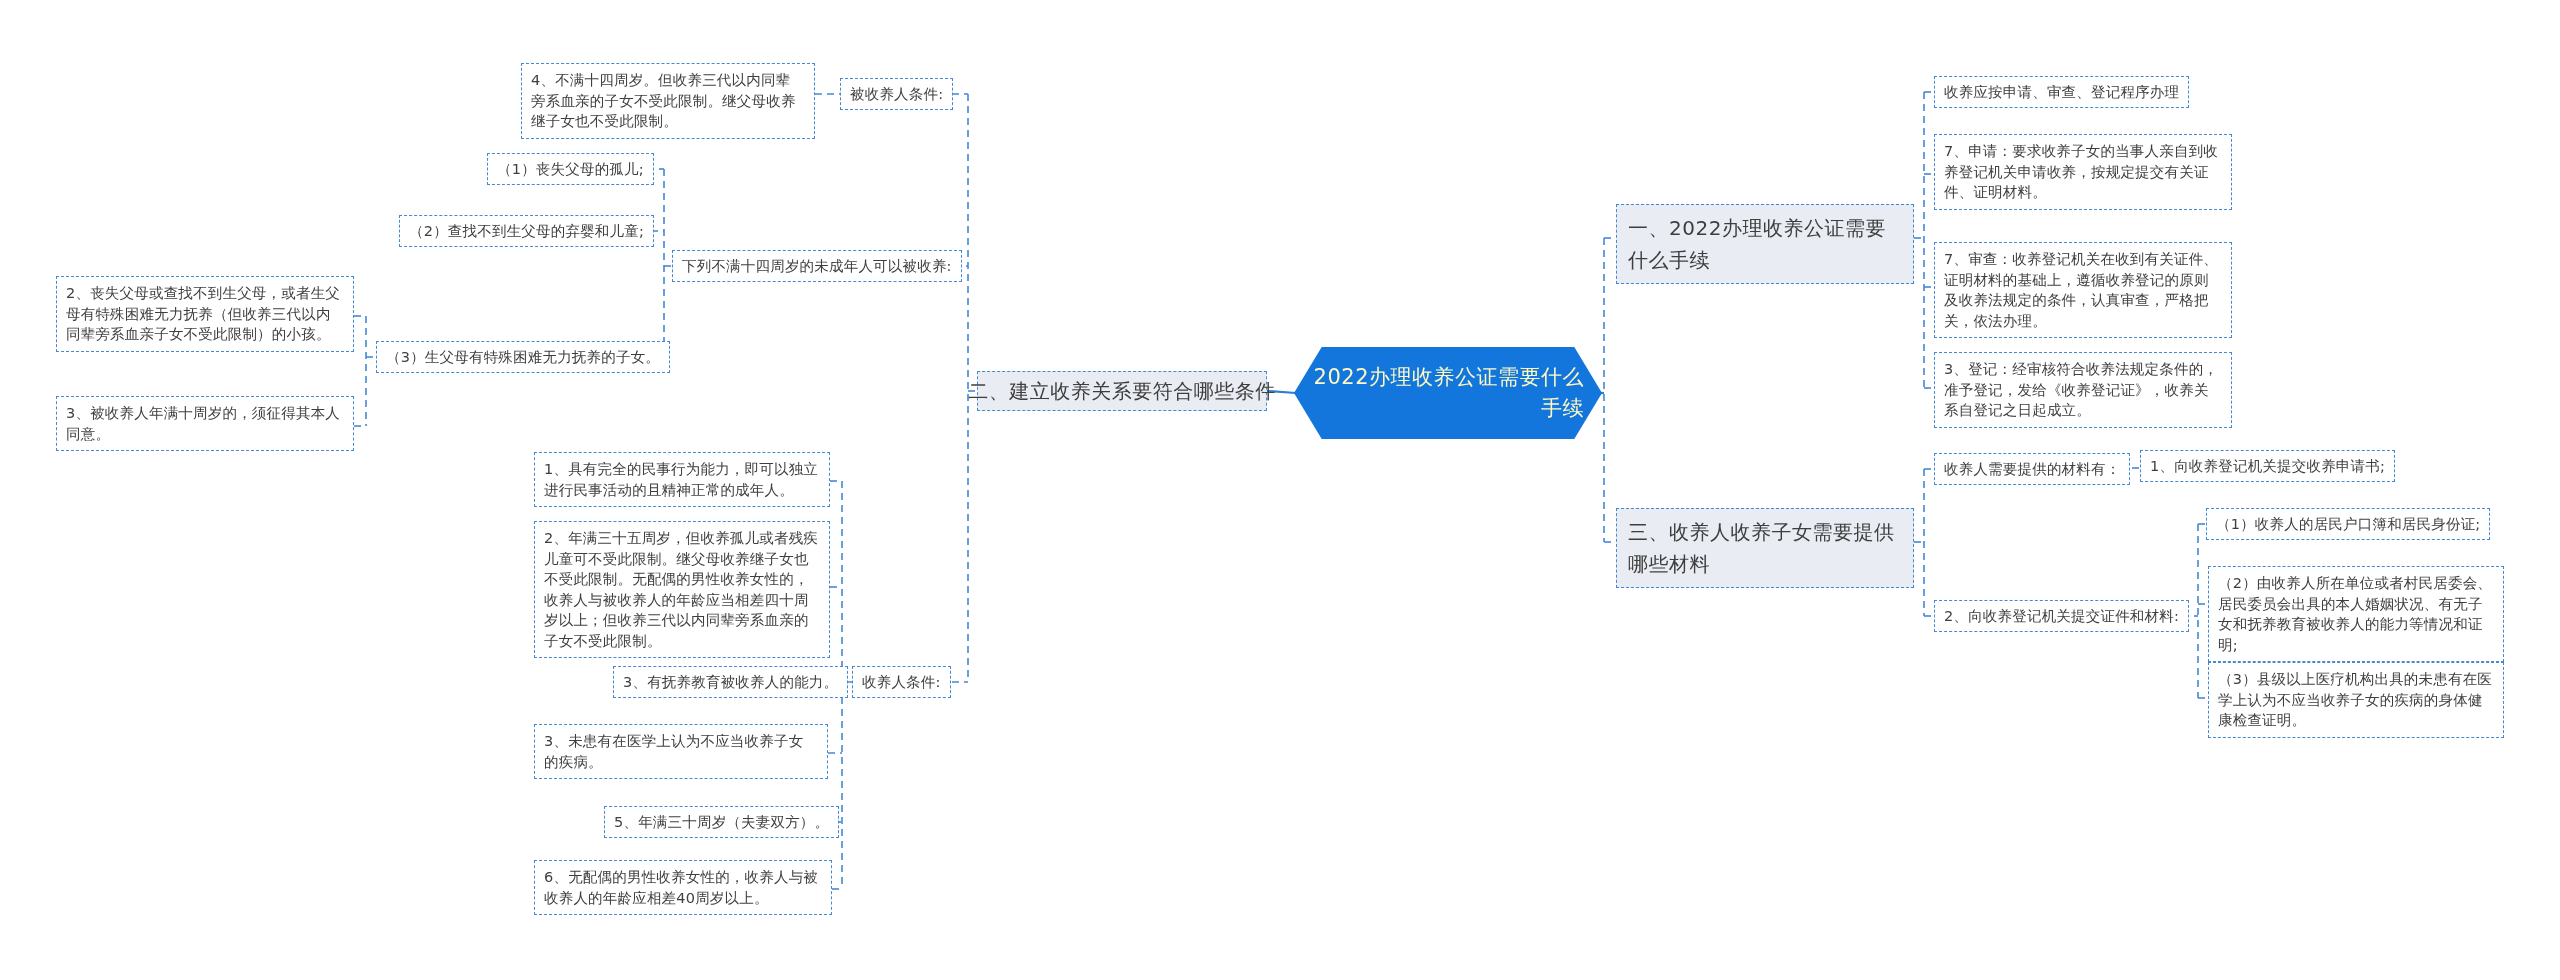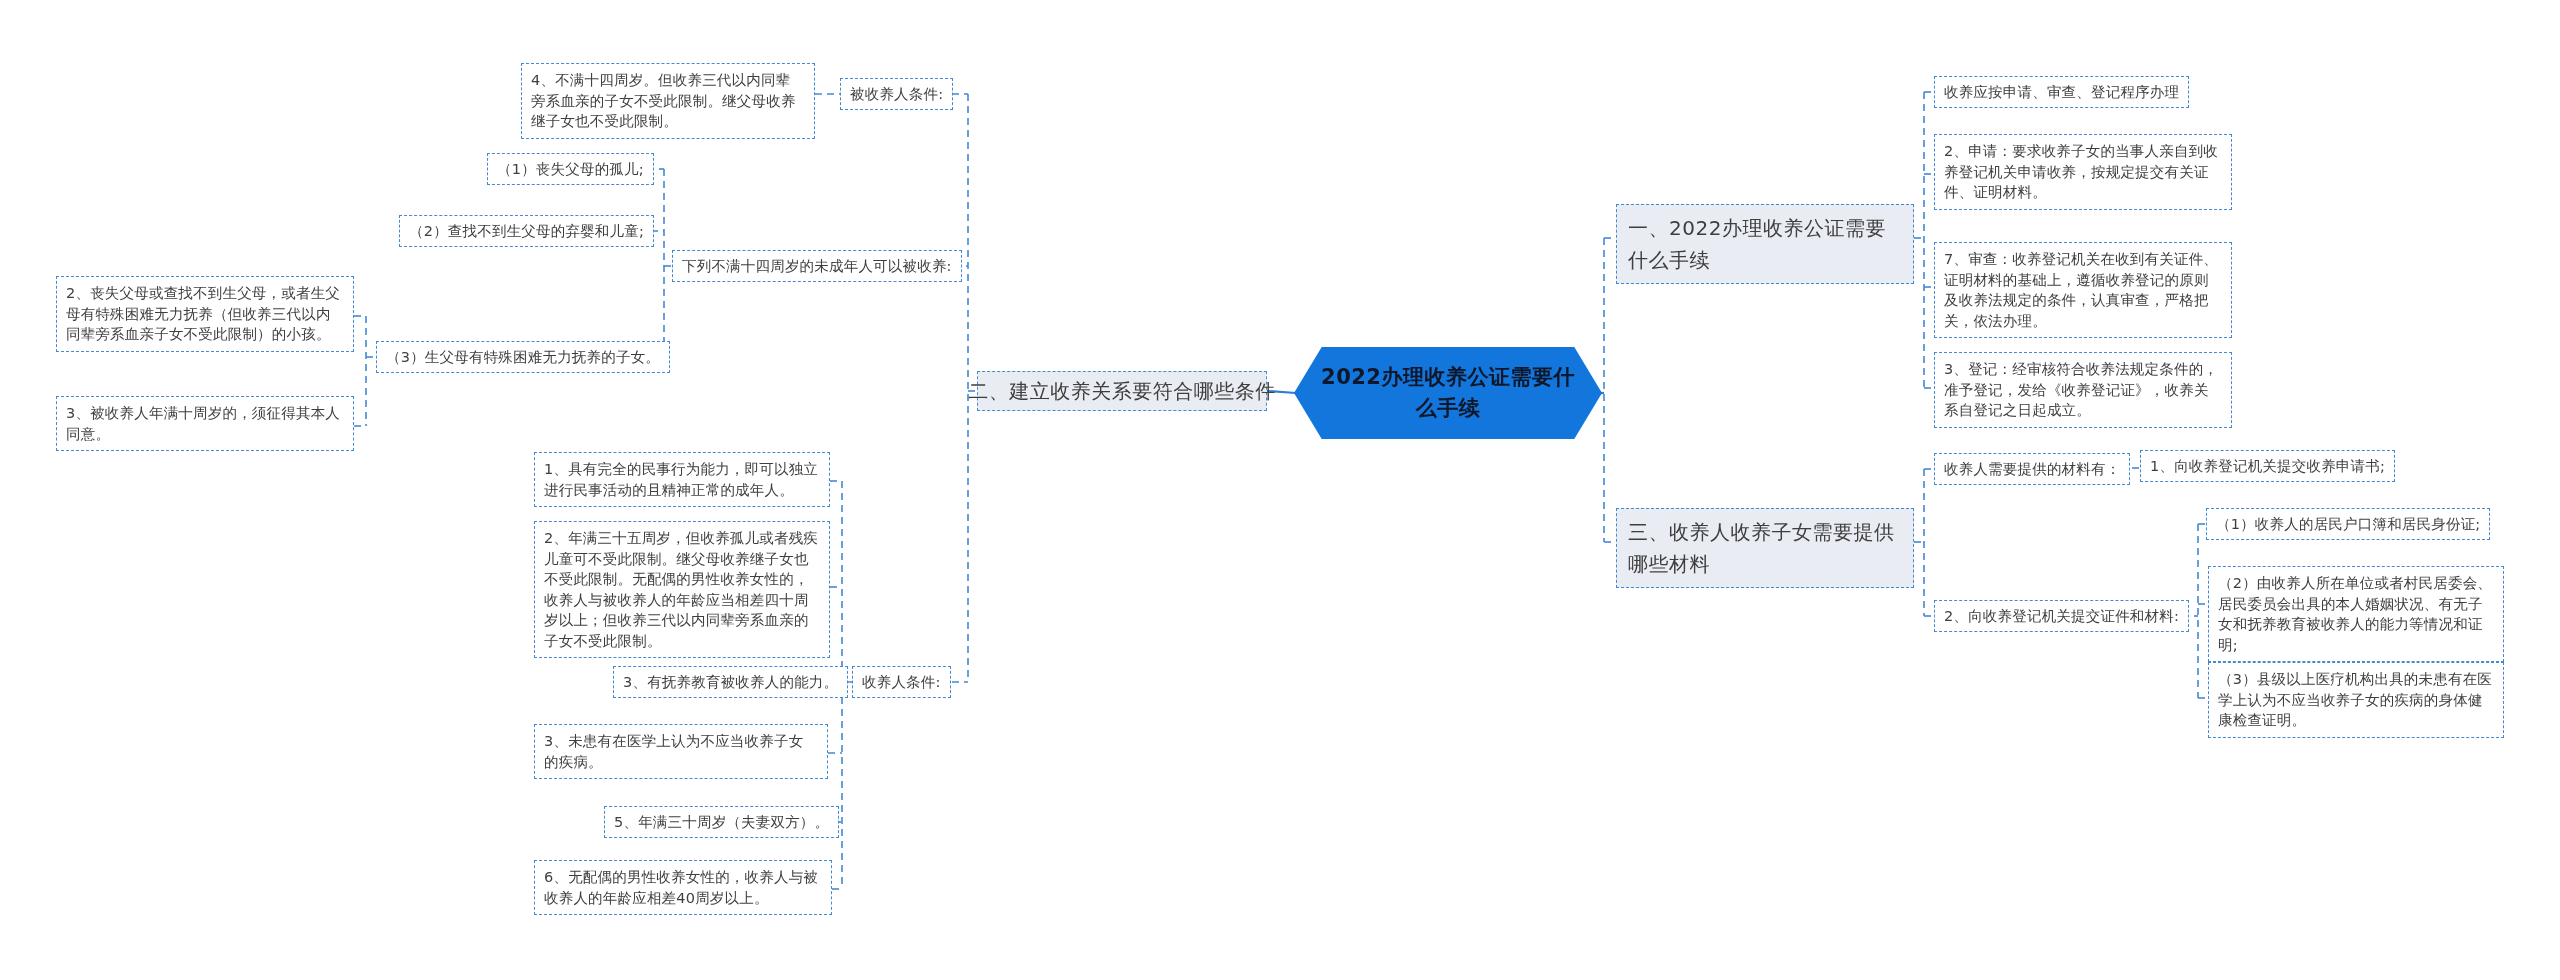--- a/index.html
+++ b/index.html
@@ -46,27 +46,27 @@
     letter-spacing:0.5px;
   }
   .node.topic.oneline{
     height:40px;
     padding:0 11px;
   }
   .center-hex{
     position:absolute;
     box-sizing:border-box;
     background:var(--center-blue);
-    color:#0f172a;
+    color:#fef9c3;
     font-size:21px;
-    font-weight:bold;
+    font-weight:normal;
     display:flex;
     align-items:center;
     justify-content:center;
-    text-align:center;
+    text-align:right;
     line-height:1.5;
     padding:0 18px;
     clip-path:polygon(0 50%, 9% 0, 91% 0, 100% 50%, 91% 100%, 9% 100%);
     letter-spacing:0.5px;
   }
 </style>
 </head>
 <body>
 
 <div class="canvas">
@@ -160,21 +160,21 @@
   <div class="node oneline" style="left:852px;top:666px;">收养人条件:</div>
 
   <div class="node" style="left:534px;top:724px;width:294px;">3、未患有在医学上认为不应当收养子女的疾病。</div>
 
   <div class="node oneline" style="left:604px;top:806px;">5、年满三十周岁（夫妻双方）。</div>
 
   <div class="node" style="left:534px;top:860px;width:298px;">6、无配偶的男性收养女性的，收养人与被收养人的年龄应相差40周岁以上。</div>
 
   <div class="node oneline" style="left:1934px;top:76px;">收养应按申请、审查、登记程序办理</div>
 
-  <div class="node" style="left:1934px;top:134px;width:298px;">2、申请：要求收养子女的当事人亲自到收养登记机关申请收养，按规定提交有关证件、证明材料。</div>
+  <div class="node" style="left:1934px;top:134px;width:298px;">7、申请：要求收养子女的当事人亲自到收养登记机关申请收养，按规定提交有关证件、证明材料。</div>
 
   <div class="node topic" style="left:1616px;top:204px;width:298px;">一、2022办理收养公证需要什么手续</div>
 
   <div class="node" style="left:1934px;top:242px;width:298px;">7、审查：收养登记机关在收到有关证件、证明材料的基础上，遵循收养登记的原则及收养法规定的条件，认真审查，严格把关，依法办理。</div>
 
   <div class="node" style="left:1934px;top:352px;width:298px;">3、登记：经审核符合收养法规定条件的，准予登记，发给《收养登记证》，收养关系自登记之日起成立。</div>
 
   <div class="node oneline" style="left:1934px;top:453px;">收养人需要提供的材料有：</div>
 
   <div class="node oneline" style="left:2140px;top:450px;">1、向收养登记机关提交收养申请书;</div>

